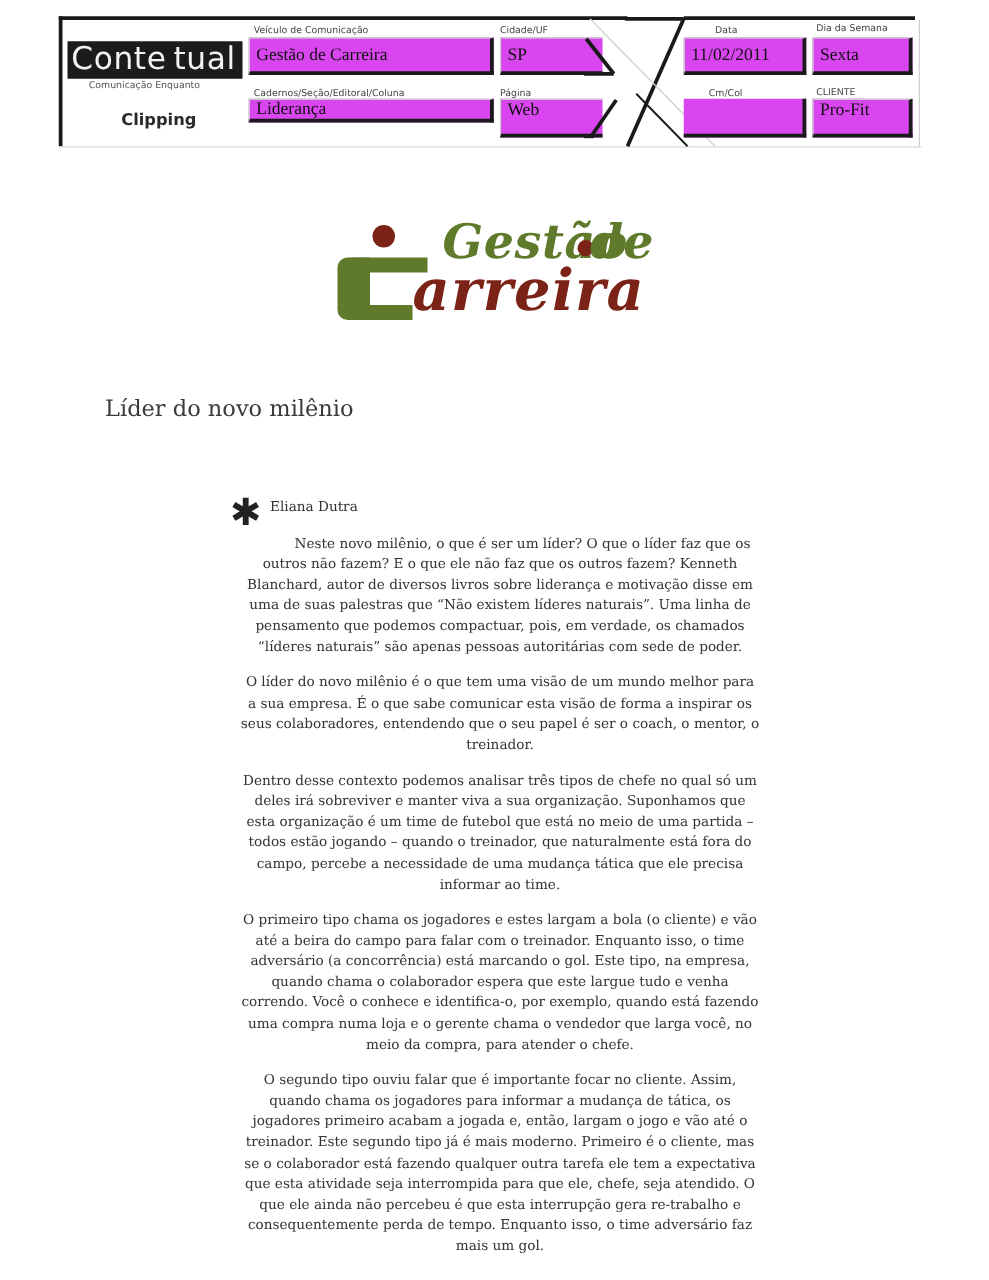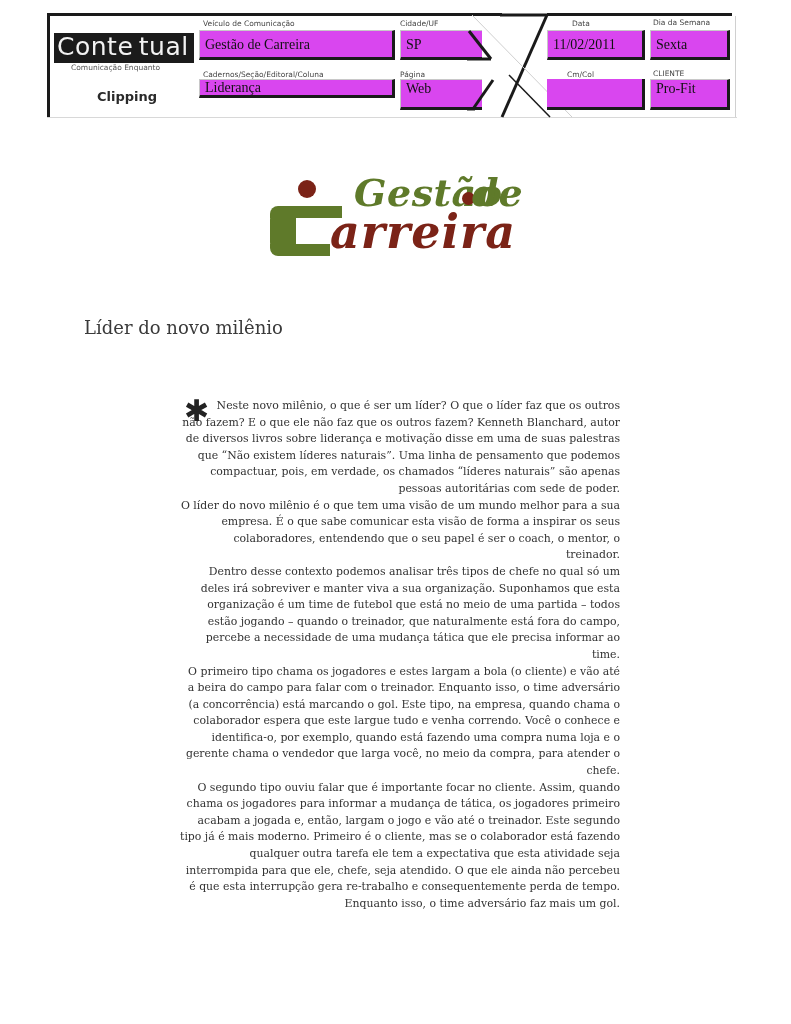--- a/index.html
+++ b/index.html
@@ -32,21 +32,21 @@
     .mast-c-left { position: absolute; left: 4px; top: 38px; width: 26px; height: 50px; background: #5f7a2a; border-radius: 14px 0 0 14px; }
     .mast-c-bot { position: absolute; left: 4px; top: 76px; width: 60px; height: 12px; background: #5f7a2a; border-radius: 0 0 0 8px; }
     .mast-arreira { position: absolute; left: 64px; top: 38px; font-family: "DejaVu Serif", serif; font-style: italic; font-weight: bold; font-size: 46px; color: #7b2317; letter-spacing: 1px; line-height: 52px; }
 
     
     .title { position: absolute; left: 84px; top: 317px; font-family: "DejaVu Serif", serif; font-size: 18px; color: #3a3a3a; }
 
     .article { position: absolute; left: 180px; top: 398px; width: 440px; font-family: "DejaVu Serif", serif; font-size: 10.9px; line-height: 16.6px; color: #333; }
     .star { position: absolute; left: 4px; top: -2px; font-family: "DejaVu Sans", sans-serif; font-size: 30px; line-height: 30px; color: #222; font-weight: bold; }
     .author { padding-left: 36px; color: #333; }
-    .para { margin: 0; text-align: right; }
+    .para { margin: 12px; text-align: center; }
     .para.first { text-indent: 36px; }
   </style>
 </head>
 <body>
 
 <div class="hdr">
   <div class="hdr-frame-l"></div>
   <div class="hdr-frame-top-l"></div>
   <div class="hdr-frame-top-r"></div>
   <div class="hdr-frame-bot"></div>
@@ -105,18 +105,19 @@
   <div class="mast-c-top"></div>
   <div class="mast-c-left"></div>
   <div class="mast-c-bot"></div>
   <div class="mast-arreira">arreira</div>
 </div>
 
 <h1 class="title" style="margin:0;font-weight:normal">Líder do novo milênio</h1>
 
 <div class="article">
   <span class="star">✱</span>
+  <div class="author">Eliana Dutra</div>
   <p class="para first">Neste novo milênio, o que é ser um líder? O que o líder faz que os outros não fazem? E o que ele não faz que os outros fazem? Kenneth Blanchard, autor de diversos livros sobre liderança e motivação disse em uma de suas palestras que “Não existem líderes naturais”. Uma linha de pensamento que podemos compactuar, pois, em verdade, os chamados “líderes naturais” são apenas pessoas autoritárias com sede de poder.</p>
   <p class="para">O líder do novo milênio é o que tem uma visão de um mundo melhor para a sua empresa. É o que sabe comunicar esta visão de forma a inspirar os seus colaboradores, entendendo que o seu papel é ser o coach, o mentor, o treinador.</p>
   <p class="para">Dentro desse contexto podemos analisar três tipos de chefe no qual só um deles irá sobreviver e manter viva a sua organização. Suponhamos que esta organização é um time de futebol que está no meio de uma partida – todos estão jogando – quando o treinador, que naturalmente está fora do campo, percebe a necessidade de uma mudança tática que ele precisa informar ao time.</p>
   <p class="para">O primeiro tipo chama os jogadores e estes largam a bola (o cliente) e vão até a beira do campo para falar com o treinador. Enquanto isso, o time adversário (a concorrência) está marcando o gol. Este tipo, na empresa, quando chama o colaborador espera que este largue tudo e venha correndo. Você o conhece e identifica-o, por exemplo, quando está fazendo uma compra numa loja e o gerente chama o vendedor que larga você, no meio da compra, para atender o chefe.</p>
   <p class="para">O segundo tipo ouviu falar que é importante focar no cliente. Assim, quando chama os jogadores para informar a mudança de tática, os jogadores primeiro acabam a jogada e, então, largam o jogo e vão até o treinador. Este segundo tipo já é mais moderno. Primeiro é o cliente, mas se o colaborador está fazendo qualquer outra tarefa ele tem a expectativa que esta atividade seja interrompida para que ele, chefe, seja atendido. O que ele ainda não percebeu é que esta interrupção gera re-trabalho e consequentemente perda de tempo. Enquanto isso, o time adversário faz mais um gol.</p>
 </div>
 
 </body></html>

